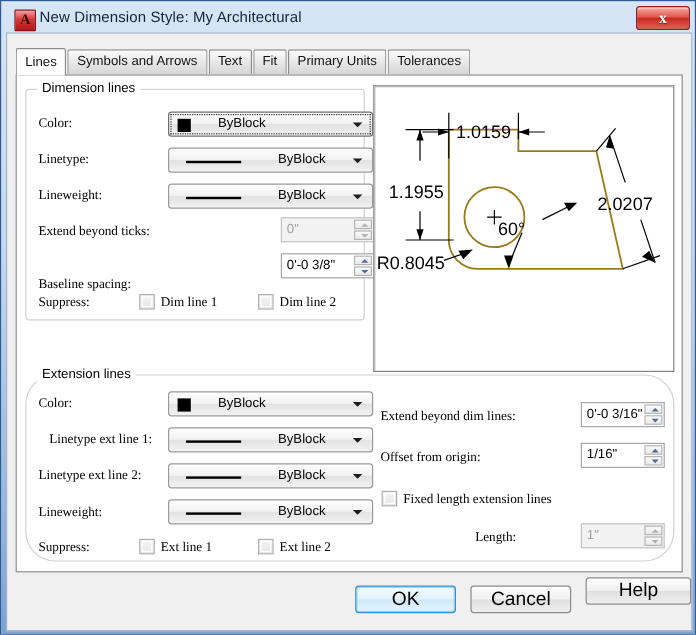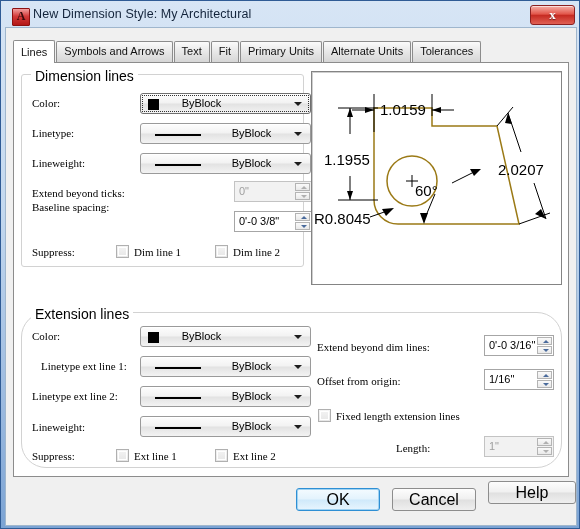--- a/index.html
+++ b/index.html
@@ -38,21 +38,21 @@
        background:linear-gradient(to bottom,#fbfbfb 0%,#e7e7e7 50%,#d6d6d6 100%);
        padding:3px 7px 0 7px;font-size:11px;color:#111;white-space:nowrap;
        border-radius:2px 2px 0 0;}
   .tab.active{background:#ffffff;height:23px;top:-1px;padding-top:5px;z-index:5;
               border-color:#8c8c8c;}
   .tabpage{position:absolute;left:12px;top:61px;width:556px;height:415px;box-sizing:border-box;
            background:#ffffff;border:1px solid #8c8c8c;}
 
   
   .group{position:absolute;box-sizing:border-box;border:1px solid #d2d2d2;border-radius:3px;}
-  .group-label{position:absolute;top:-7px;left:9px;background:#ffffff;padding:0 4px;font-size:14px;color:#000;}
+  .group-label{position:absolute;top:-7px;left:9px;background:#ffffff;padding:0 4px;font-size:11px;color:#000;}
 
   .lbl{position:absolute;font-size:11px;color:#000;white-space:nowrap;font-family:Liberation Serif, serif;}
 
   
   .combo{position:absolute;height:21px;box-sizing:border-box;border:1px solid #9a9a9a;
          border-radius:3px;background:linear-gradient(to bottom,#fdfdfd 0%,#f2f2f2 48%,#e2e2e2 52%,#f3f3f3 100%);
          box-shadow:inset 0 1px 0 #fff;padding-left:12px;}
   .combo.focused{border-color:#6f6f6f;}
   .combo .dotted{position:absolute;left:1px;top:1px;right:1px;bottom:1px;
                  border:1px dotted #333;}
@@ -112,21 +112,20 @@
   </div>
 
   <div class="winner"></div>
 
   <div class="tabstrip">
     <div class="tab active">Lines</div>
     <div class="tab">Symbols and Arrows</div>
     <div class="tab">Text</div>
     <div class="tab">Fit</div>
     <div class="tab">Primary Units</div>
-    <div class="tab">Alternate Units</div>
     <div class="tab">Tolerances</div>
   </div>
 
   <div class="tabpage">
 
     <div class="group" style="left:7px;top:11px;width:283px;height:193px;">
       <div class="group-label">Dimension lines</div>
 
       <div class="lbl" style="left:10px;top:22px;">Color:</div>
       <div class="combo focused" style="left:118px;top:18px;width:171px;">
@@ -156,21 +155,21 @@
         <div class="btns">
           <div class="sb up">
               <div class="tri up"></div>
             </div>
           <div class="sb dn">
               <div class="tri dn"></div>
             </div>
         </div>
       </div>
 
-      <div class="lbl" style="left:10px;top:126px;">Baseline spacing:</div>
+      <div class="lbl" style="left:10px;top:156px;">Baseline spacing:</div>
       <div class="spin" style="left:212px;top:136px;width:78px;">
         <div class="stext">0'-0 3/8"</div>
         <div class="btns">
           <div class="sb up">
               <div class="tri up"></div>
             </div>
           <div class="sb dn">
               <div class="tri dn"></div>
             </div>
         </div>
@@ -180,21 +179,21 @@
       <div class="cbox" style="left:94px;top:170px;">
           <i></i>
         </div>
       <div class="lbl" style="left:112px;top:171px;">Dim line 1</div>
       <div class="cbox" style="left:193px;top:170px;">
           <i></i>
         </div>
       <div class="lbl" style="left:211px;top:171px;">Dim line 2</div>
     </div>
 
-    <div class="preview" style="left:297px;top:8px;width:251px;height:214px;">
+    <div class="preview" style="left:297px;top:8px;width:251px;height:239px;">
       <svg width="249" height="191" viewBox="0 0 249 191">
 
         <path d="M 62,72 L 62,128 A 24 24 0 0 0 86,152 L 207,152 L 185,54 L 120,54 L 120,36 L 62,36 Z" fill="none" stroke="#9b7a16" stroke-width="1.5"></path>
         <circle cx="100" cy="109" r="25" fill="none" stroke="#9b7a16" stroke-width="1.5"></circle>
         <line x1="94" y1="109" x2="106" y2="109" stroke="#000" stroke-width="1"></line>
         <line x1="100" y1="103" x2="100" y2="115" stroke="#000" stroke-width="1"></line>
 
         <line x1="62" y1="22" x2="62" y2="60" stroke="#000" stroke-width="1"></line>
         <line x1="120" y1="22" x2="120" y2="44" stroke="#000" stroke-width="1"></line>
         <line x1="40" y1="38" x2="62" y2="38" stroke="#000" stroke-width="1"></line>

